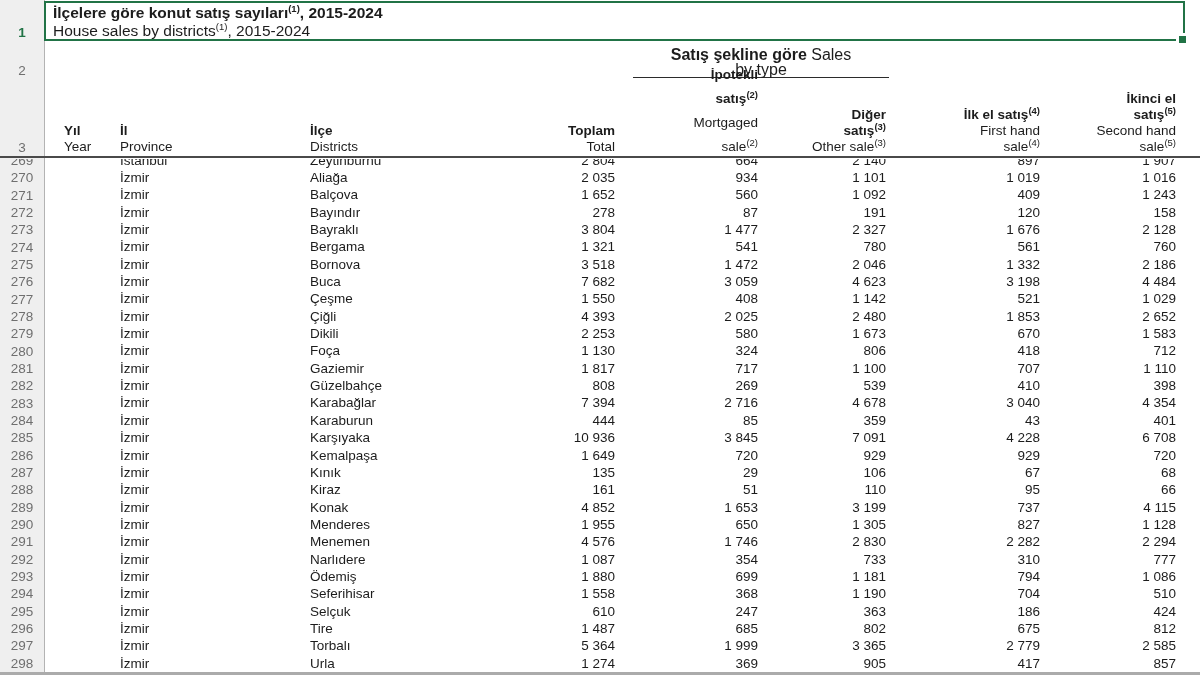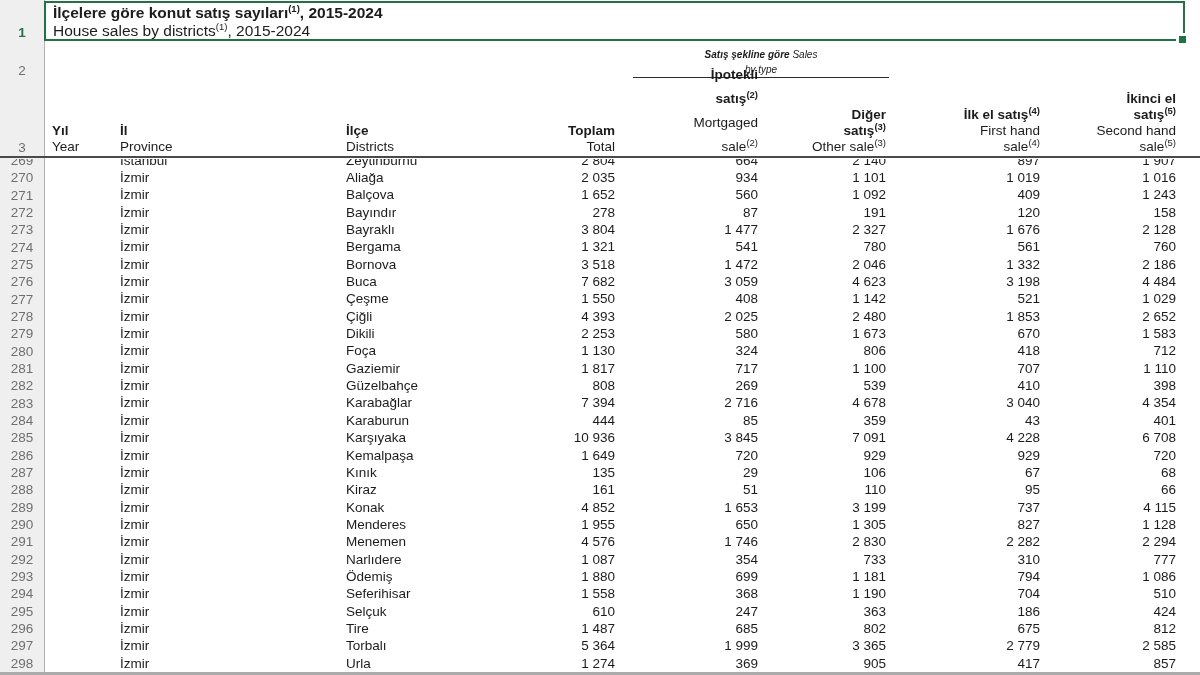--- a/index.html
+++ b/index.html
@@ -17,32 +17,32 @@
   #selection-border{position:absolute;left:44px;top:1px;width:1141px;height:40px;
                     border:2px solid #217346;box-sizing:border-box;}
   #fill-handle-gap{position:absolute;left:1176px;top:33px;width:12px;height:11px;background:#ffffff;}
   #fill-handle{position:absolute;left:1179px;top:36px;width:7px;height:7px;background:#217346;}
   
   #title-cell{position:absolute;left:53px;top:4px;white-space:nowrap;font-size:15.5px;line-height:18px;}
   #title-cell .t1{font-weight:bold;}
   sup{font-size:9.5px;line-height:0;vertical-align:super;}
   .b{font-weight:bold;}
   
-  .ghead{position:absolute;top:47px;height:30px;text-align:center;font-size:10px;line-height:15px;
-         border-bottom:1.5px solid #2b2b2b;box-sizing:content-box;white-space:nowrap;font-style:italic;}
+  .ghead{position:absolute;top:47px;height:30px;text-align:center;font-size:16px;line-height:15px;
+         border-bottom:1.5px solid #2b2b2b;box-sizing:content-box;white-space:nowrap;}
   #group-type{left:633px;width:256px;}
   #group-state{left:912px;width:267px;}
   
   #row3{position:absolute;left:0;top:79px;width:1200px;height:77px;}
   .hcell{position:absolute;bottom:1px;display:flex;flex-direction:column;justify-content:flex-end;
          font-size:13.5px;line-height:16px;white-space:nowrap;}
   
-  .x-year{left:52px;width:60px;text-align:left;}
+  .x-year{left:64px;width:60px;text-align:left;}
   .x-prov{left:120px;width:185px;text-align:left;}
-  .x-dist{left:310px;width:155px;text-align:left;margin-left:36px;}
+  .x-dist{left:310px;width:155px;text-align:left;}
   .x-total{left:465px;width:150px;text-align:right;}
   .x-mort{left:610px;width:148px;text-align:right;gap:8px;}
   .x-other{left:738px;width:148px;text-align:right;}
   .x-first{left:892px;width:148px;text-align:right;}
   .x-second{left:1028px;width:148px;text-align:right;}
   
   #pane-divider{position:absolute;left:0;top:156px;width:1200px;height:2px;background:#4a4a4a;}
   
   #partial-clip{position:absolute;left:0;top:159px;width:1200px;height:10px;overflow:hidden;}
   #partial-clip .row{margin-top:-7.35px;}

